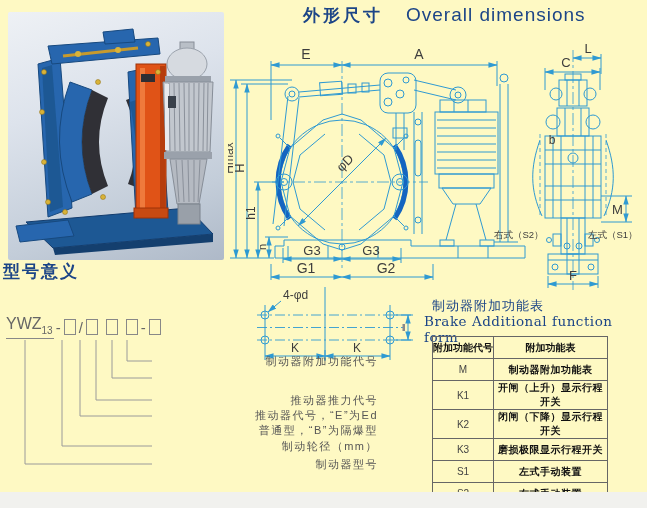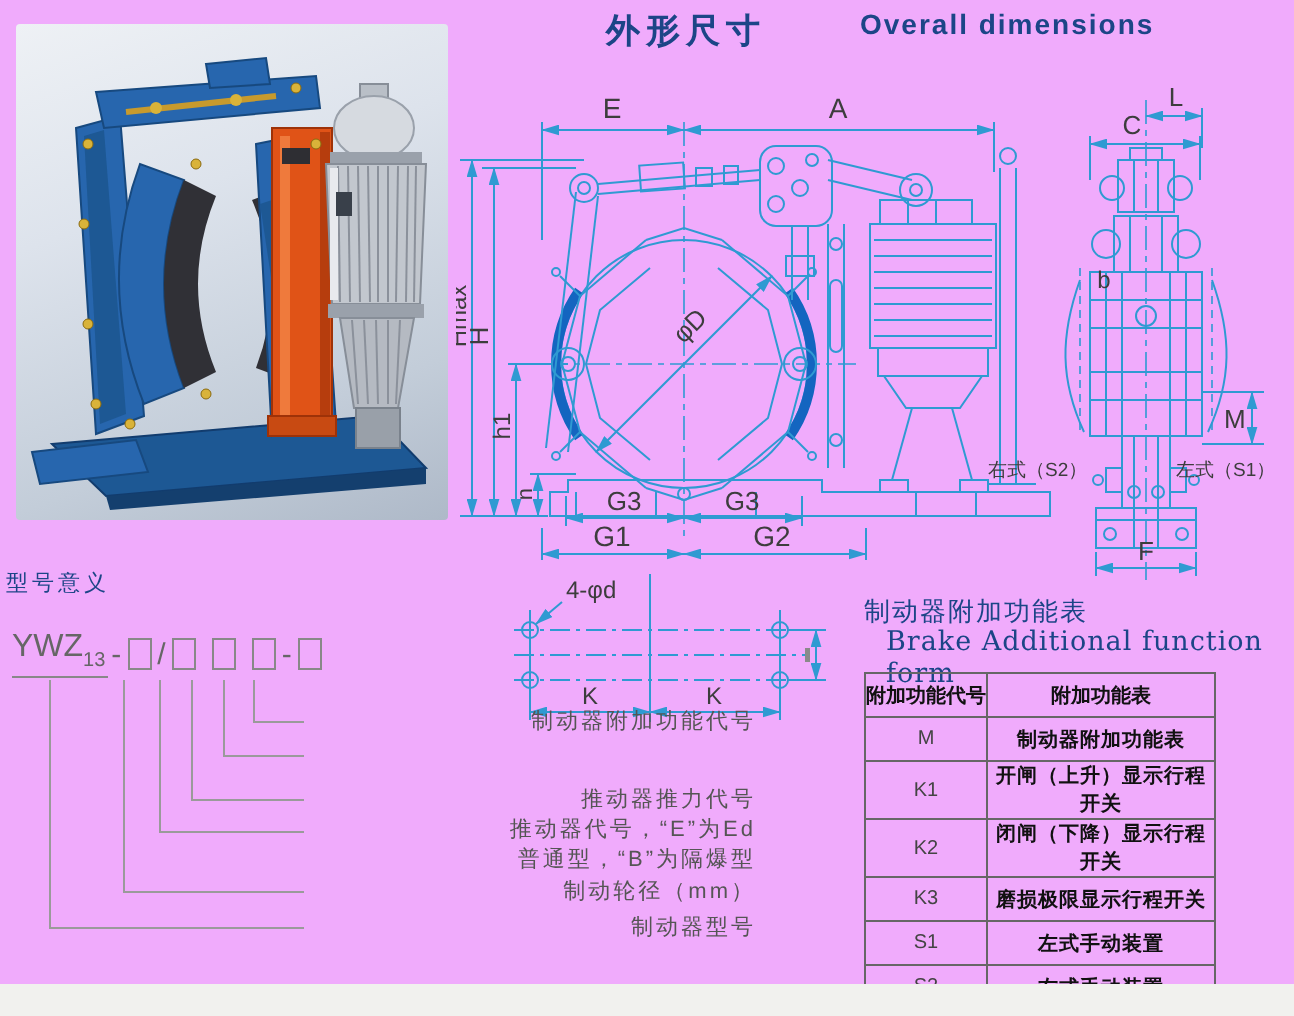--- a/index.html
+++ b/index.html
@@ -1,47 +1,47 @@
 <!DOCTYPE html>
 <html><head>
 <meta charset="utf-8">
 <style>
   html,body{margin:0;padding:0;background:#fff;}
-  .page{position:relative;width:647px;height:508px;background:#f0abfc;overflow:hidden;
+  .page{position:relative;width:647px;height:508px;background:#fef9c3;overflow:hidden;
         font-family:"Liberation Sans",sans-serif;color:#333;}
   .abs{position:absolute;}
 
   
   .hdr-cn{left:303px;top:4px;font-size:17px;font-weight:bold;color:#1c4587;letter-spacing:3px;}
-  .hdr-en{left:430px;top:4px;font-size:14px;font-weight:bold;color:#1c4587;letter-spacing:1px;}
+  .hdr-en{left:406px;top:4px;font-size:19px;font-weight:normal;color:#1c4587;letter-spacing:1px;}
 
   
   .photo{left:8px;top:12px;width:216px;height:248px;border-radius:2px;
          background:linear-gradient(160deg,#eef1f5 0%,#dde3ec 35%,#c3cdd9 75%,#aeb9c8 100%);}
 
   
   .main-draw{left:228px;top:28px;}
   .holes-draw{left:243px;top:283px;}
   svg text{font-family:"Liberation Sans",sans-serif;fill:#3d3d3d;}
 
   
-  .tc-title-cn{left:3px;top:284px;font-size:11px;font-weight:normal;color:#1c4587;letter-spacing:2px;}
+  .tc-title-cn{left:3px;top:260px;font-size:17px;font-weight:bold;color:#1c4587;letter-spacing:2px;}
   .tc-title-en{left:3px;top:287px;font-size:16px;font-weight:bold;color:#1c4587;}
   .typecode{left:6px;top:316px;font-size:15px;color:#555;display:flex;align-items:center;height:22px;}
   .tc-prefix{border-bottom:1.5px solid #888;padding:0 1px 2px 0;color:#666;font-size:16px;}
   .tc-prefix sub{font-size:10px;margin-top:32px;}
   .tc-sep{margin:0 2px;color:#666;}
   .tc-box{display:inline-block;width:10px;height:14px;border:1.5px solid #888;margin:0 1px;}
   .tc-gap{display:inline-block;width:6px;}
   .tc-label{position:absolute;left:158px;font-size:11px;color:#555;letter-spacing:1.5px;
             line-height:15px;white-space:pre-line;width:220px;text-align:right;}
 
   
   .ft-title-cn{left:432px;top:297px;font-size:13px;font-weight:normal;color:#1c4587;letter-spacing:1px;}
-  .ft-title-en{left:443px;top:313px;font-size:13.5px;color:#1c4587;font-family:"DejaVu Serif",serif;letter-spacing:0.5px;}
+  .ft-title-en{left:424px;top:313px;font-size:13.5px;color:#1c4587;font-family:"DejaVu Serif",serif;letter-spacing:0.5px;}
   table.fn-table{position:absolute;left:432px;top:336px;width:176px;border-collapse:collapse;
                  border:1.5px solid #555;}
   .fn-table th,.fn-table td{border:1px solid #666;text-align:center;vertical-align:middle;padding:0;}
   .fn-table th{height:21px;font-size:10px;color:#111;font-weight:bold;}
   .fn-table td{height:21px;font-size:10px;color:#222;}
   .fn-table td.code{width:60px;font-weight:normal;color:#444;}
   .fn-table td.desc{font-weight:bold;color:#111;letter-spacing:0.5px;}
 
   .footer-strip{left:0;top:492px;width:647px;height:16px;background:#f1f1ee;}
 </style>

